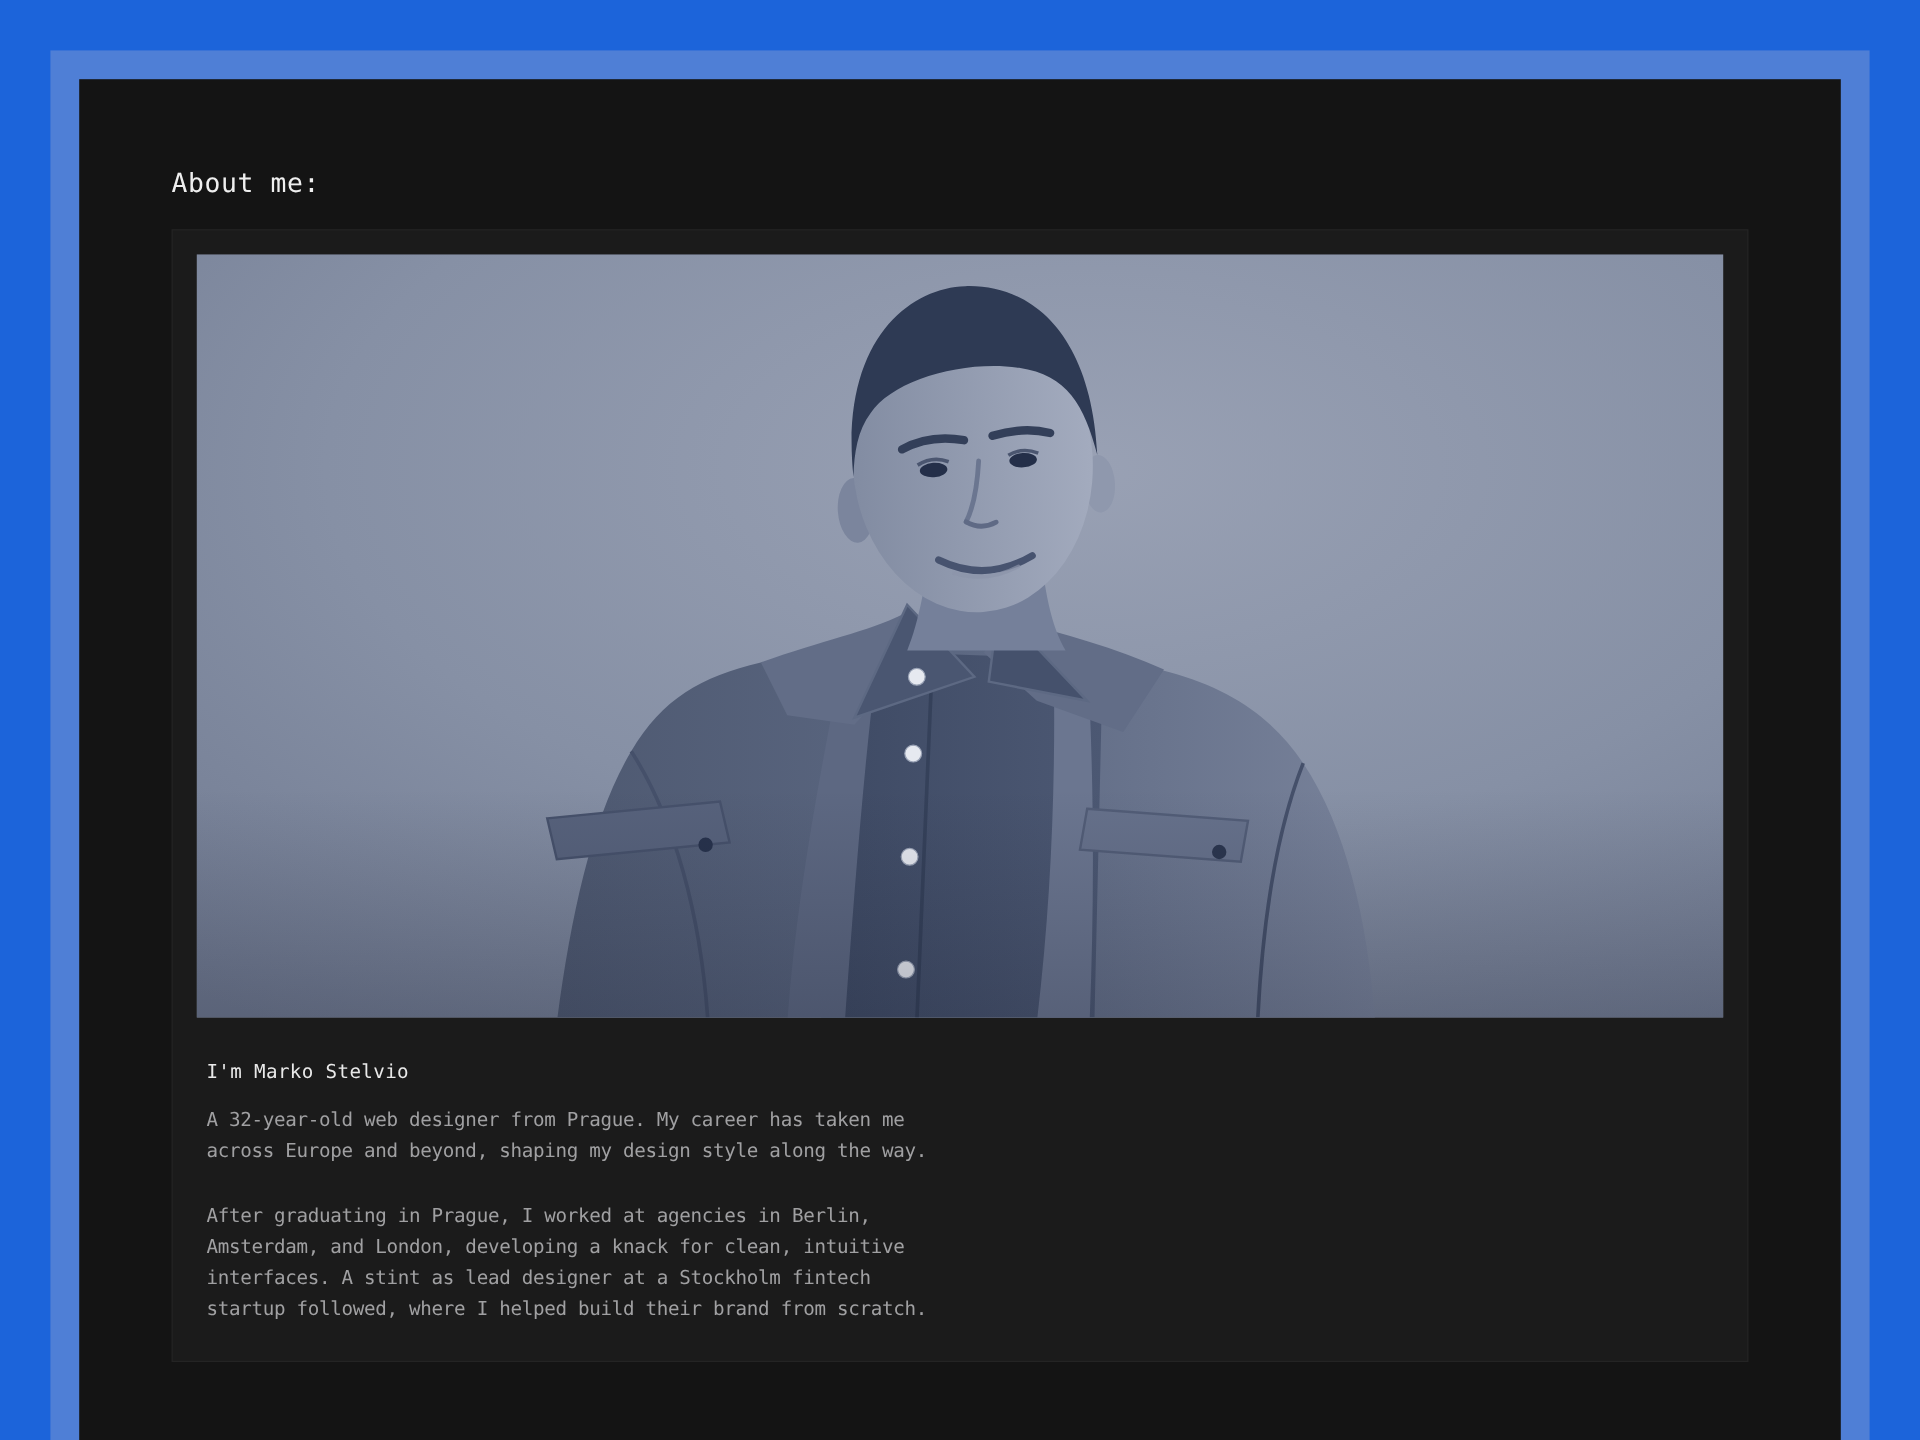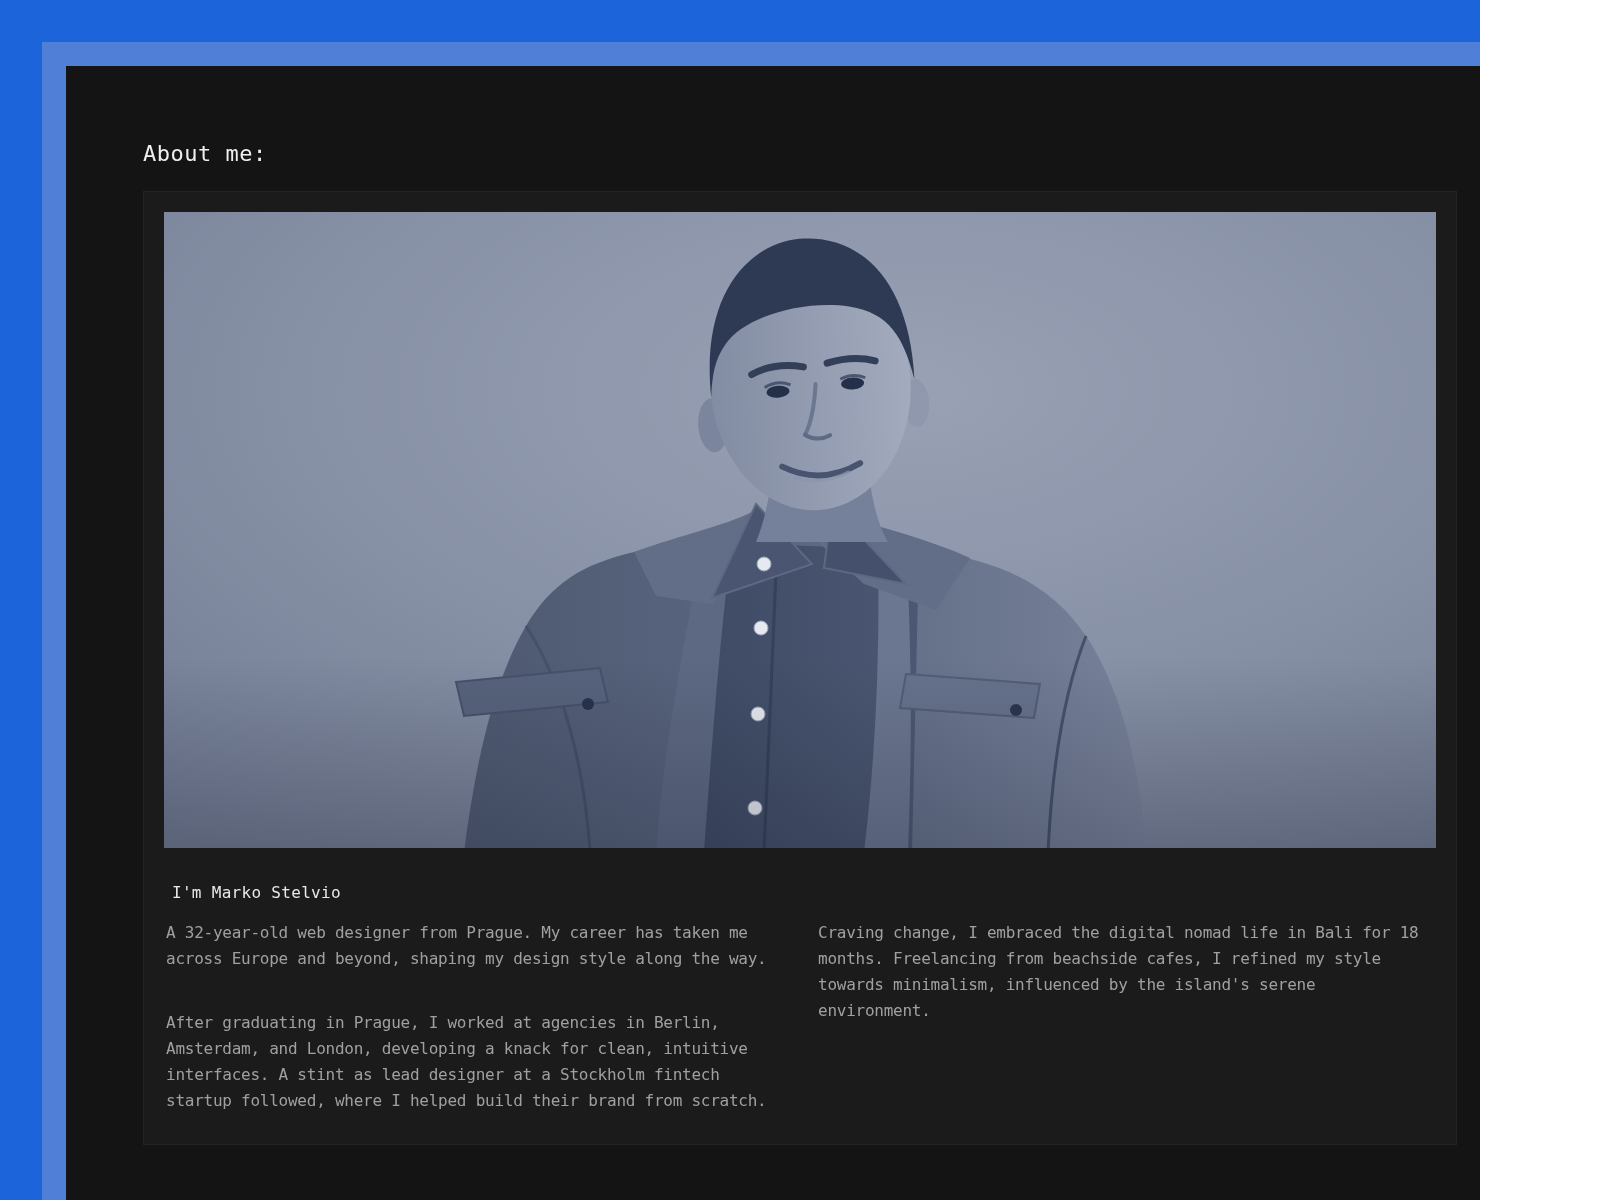--- a/index.html
+++ b/index.html
@@ -1,20 +1,20 @@
 <!DOCTYPE html>
 <html><head>
 <meta charset="utf-8">
 <style>
   * { margin:0; padding:0; box-sizing:border-box; }
   html,body { width:1600px; height:1200px; overflow:hidden; }
   body { font-family:"DejaVu Sans Mono","Liberation Mono",monospace; }
 
   .desktop {
-    position:relative; width:1480px; height:1200px;
+    position:relative; width:1600px; height:1200px;
     background:#1c64da; overflow:hidden;
   }
   .window {
     position:absolute; left:42px; top:42px;
     width:1516px; height:1360px;
     background:#4f7fd6; padding:24px;
   }
   .page {
     width:100%; height:100%;
     background:#141414;
@@ -35,27 +35,27 @@
     background:#8b94a9;
     box-shadow:inset 0 0 0 1px rgba(0,0,0,0.35);
   }
   .photo-frame svg { display:block; width:100%; height:100%; }
   .text-block { padding:0 8px; }
   .name-heading {
     margin-top:32px;
     color:#e9e9e9; font-size:16px; font-weight:500;
     line-height:26px; letter-spacing:0.3px;
   }
-  .columns { display:flex; gap:36px; margin-top:14px;justify-content:center; }
+  .columns { display:flex; gap:24px; margin-top:14px; }
   .col { flex:0 0 616px; width:616px; }
   .col p {
     color:#a0a0a2; font-size:16px; line-height:26px;
     letter-spacing:-0.25px;
   }
-  .col p + p { margin-top:38px; }
+  .col p + p { margin-top:28px; }
 </style>
 </head>
 <body>
 
 <div class="desktop">
   <div class="window">
     <div class="page">
 
       <h1 class="page-title">About me:</h1>
 
@@ -153,21 +153,20 @@
         </div>
 
         <div class="text-block">
           <h2 class="name-heading">I'm Marko Stelvio</h2>
           <div class="columns">
             <div class="col">
               <p>A 32-year-old web designer from Prague. My career has taken me across Europe and beyond, shaping my design style along the way.</p>
               <p>After graduating in Prague, I worked at agencies in Berlin, Amsterdam, and London, developing a knack for clean, intuitive interfaces. A stint as lead designer at a Stockholm fintech startup followed, where I helped build their brand from scratch.</p>
             </div>
             <div class="col">
-              <p>Craving change, I embraced the digital nomad life in Bali for 18 months. Freelancing from beachside cafes, I refined my style towards minimalism, influenced by the island's serene environment.</p>
             </div>
           </div>
         </div>
 
       </div>
     </div>
   </div>
 </div>
 
 </body></html>

